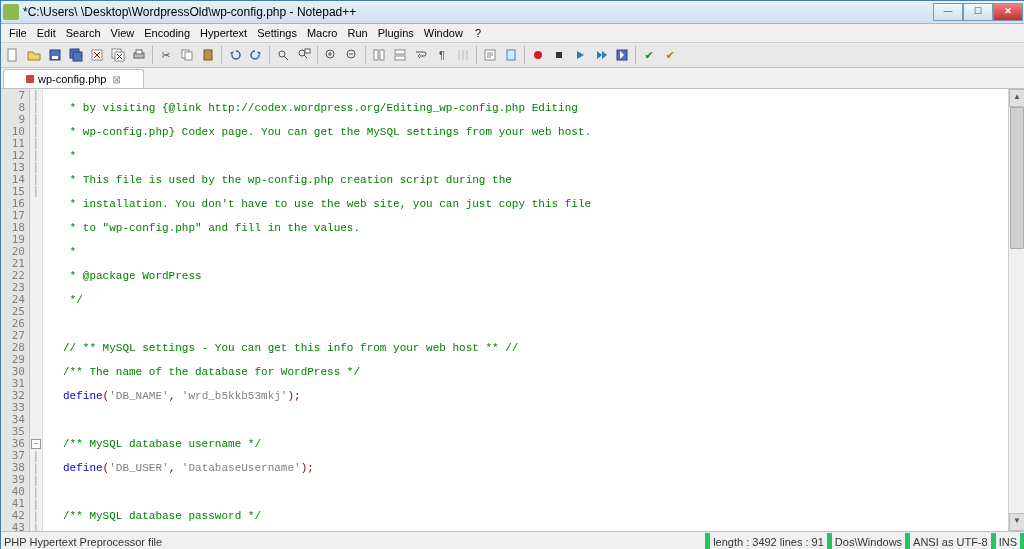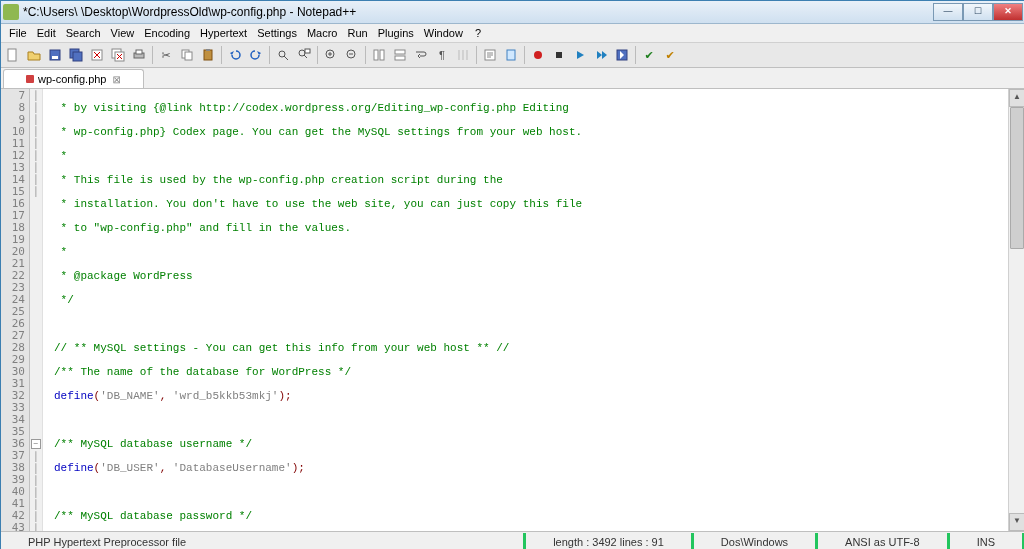--- a/index.html
+++ b/index.html
@@ -21,27 +21,27 @@
 .tab{height:18px;display:flex;align-items:center;padding:0 22px;border:1px solid #bfbfbf;border-bottom:none;background:#fff;border-radius:3px 3px 0 0;font-size:11px;gap:4px}
 .tab .dot{width:8px;height:8px;background:#d04040;border-radius:1px}
 .tab .x{color:#888;margin-left:2px;font-size:10px}
 .editor{flex:1;display:flex;overflow:hidden;background:#fff}
 .gutter{width:28px;background:#e4e4e4;border-right:1px solid #c0c0c0;text-align:right;color:#808080;font:11px Consolas,monospace;padding-top:1px}
 .gutter div{height:12px;line-height:12px;padding-right:4px}
 .fold{width:12px;background:#f0f0f0;border-right:1px solid #e0e0e0;font:9px Consolas,monospace;color:#888;padding-top:1px}
 .fold div{height:12px;line-height:12px;text-align:center}
 .fold .box{border:1px solid #999;width:8px;height:8px;margin:1px auto 0;font-size:8px;line-height:7px;text-align:center;background:#fff}
 .code{flex:1;font:11px Consolas,"Courier New",monospace;white-space:pre;padding-top:1px;overflow:hidden;position:relative}
-.code div{height:12px;line-height:12px;padding-left:11px}
+.code div{height:12px;line-height:12px;padding-left:20px}
 .c-cmt{color:#008000}
 .c-kw{color:#0000c0;font-weight:normal}
 .c-str{color:#808080}
 .c-op{color:#800000}
 .status{height:18px;background:#f0f0f0;border-top:1px solid #bfbfbf;display:flex;align-items:center;font-size:11px;color:#333}
-.status .cell{padding:0 27px;border-right:3px solid #22c55e;height:16px;line-height:18px}
+.status .cell{padding:0 3px;border-right:5px solid #22c55e;height:16px;line-height:18px}
 .status .flex{flex:1}
 .scrollbar{width:16px;background:#f0f0f0;border-left:1px solid #d0d0d0;display:flex;flex-direction:column}
 .sbbtn{height:16px;background:#e0e0e0;border:1px solid #bbb;font-size:8px;text-align:center;line-height:14px;color:#555}
 .sbtrack{flex:1;position:relative}
 .sbthumb{position:absolute;left:1px;right:1px;top:0;height:140px;background:#cfcfcf;border:1px solid #aaa;border-radius:1px}
 </style>
 </head>
 <body>
 
 <div class="window">

